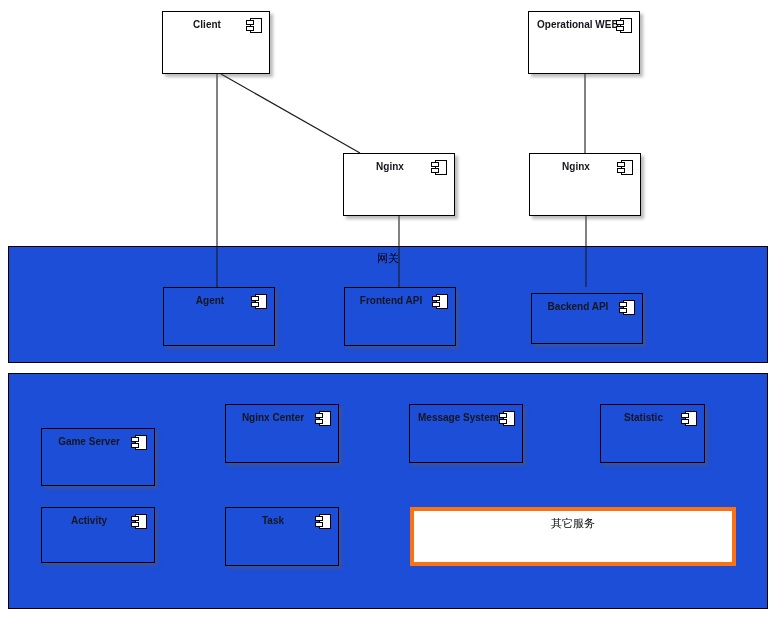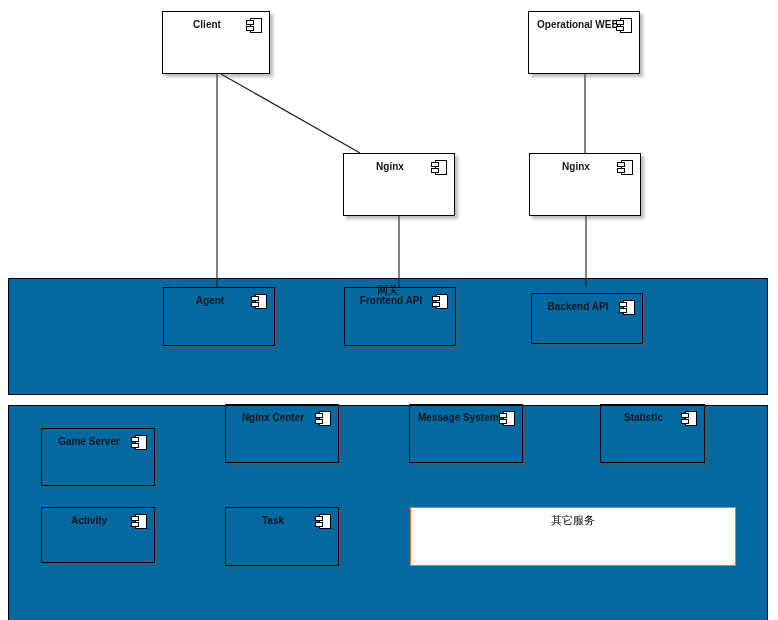--- a/index.html
+++ b/index.html
@@ -24,41 +24,40 @@
   #wires {
     position: absolute;
     left: 0; top: 0;
     width: 778px;
     height: 620px;
     pointer-events: none;
   }
   
   .group-box {
     position: absolute;
-    background: #0369a1;
+    background: #1d4ed8;
     border: 1px solid #000000;
     box-sizing: border-box;
-    margin-top: 32px;
   }
   .group-label {
     position: absolute;
     top: 4px;
     left: 0;
     width: 100%;
     text-align: center;
     font-size: 11px;
     color: #000000;
     line-height: 14px;
     white-space: nowrap;
   }
   
   .plain-box {
     position: absolute;
     background: #ffffff;
-    border: 1px solid #f97316;
+    border: 4px solid #f97316;
     box-sizing: border-box;
   }
   .plain-box .plain-label {
     position: absolute;
     top: 5px;
     left: 0;
     width: 100%;
     text-align: center;
     font-size: 11px;
     color: #000000;

